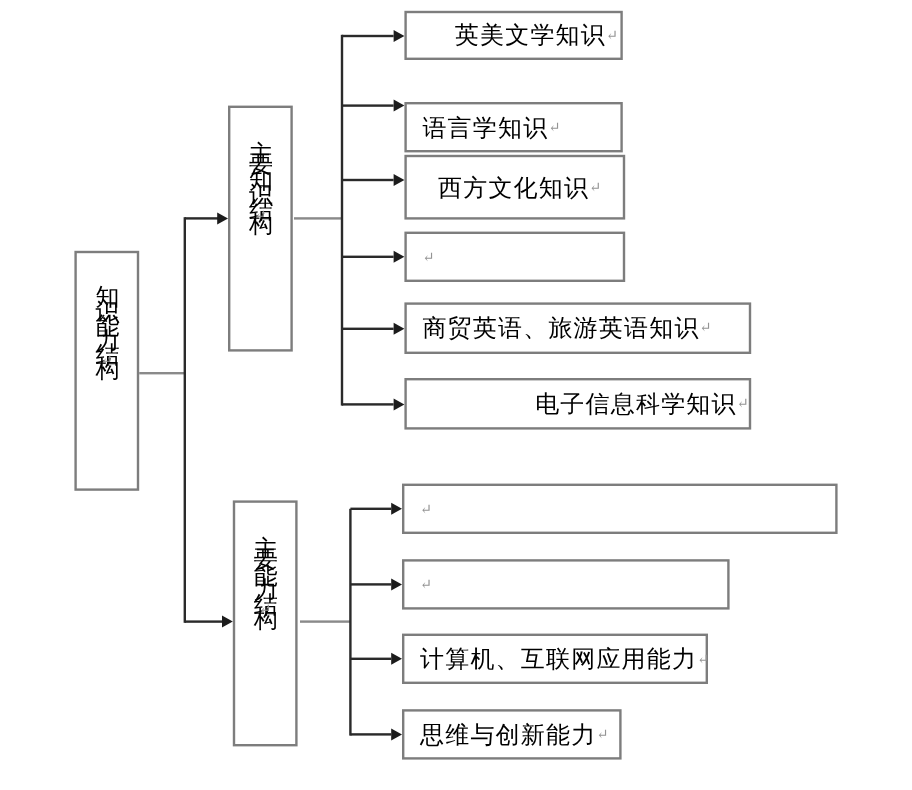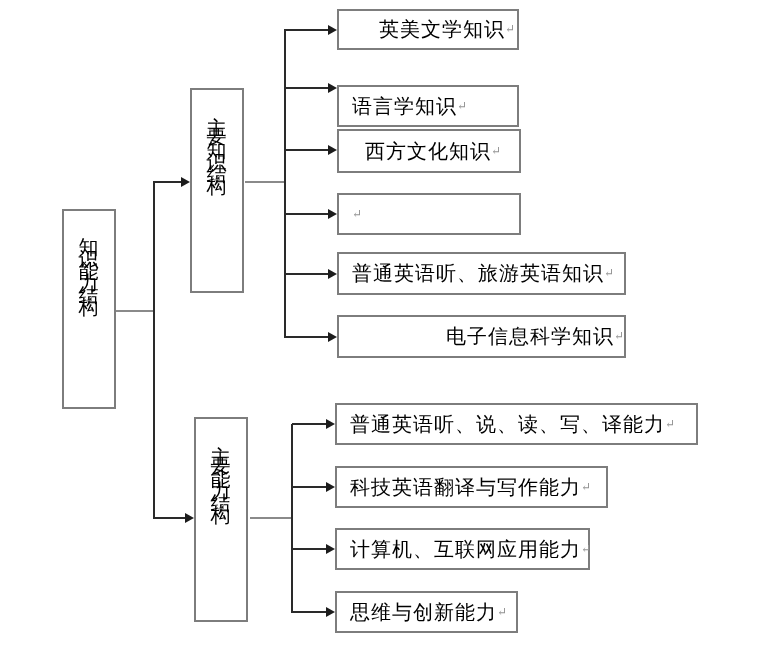--- a/index.html
+++ b/index.html
@@ -76,38 +76,38 @@
       <span>主要能力结构</span><span class="crlf">↵</span>
     </div>
   </div>
 
   <div class="box hbox" style="left:337px; top:9px;  width:182px; height:41px;padding-left:19px;">
     <span>　英美文学知识</span><span class="crlf">↵</span>
   </div>
   <div class="box hbox" style="left:337px; top:85px; width:182px; height:42px;">
     <span>语言学知识</span><span class="crlf">↵</span>
   </div>
-  <div class="box hbox" style="left:337px; top:129px; width:184px; height:44px;padding-left:26px;">
+  <div class="box hbox" style="left:337px; top:129px; width:184px; height:54px;padding-left:26px;">
     <span>西方文化知识</span><span class="crlf">↵</span>
   </div>
   <div class="box hbox" style="left:337px; top:193px; width:184px; height:42px;">
     <span class="crlf">↵</span>
   </div>
   <div class="box hbox" style="left:337px; top:252px; width:289px; height:43px;">
-    <span>普通英语听、旅游英语知识</span><span class="crlf">↵</span>
+    <span>商贸英语、旅游英语知识</span><span class="crlf">↵</span>
   </div>
   <div class="box hbox" style="left:337px; top:315px; width:289px; height:43px;justify-content:flex-end;">
     <span>电子信息科学知识</span><span class="crlf">↵</span>
   </div>
 
   <div class="box hbox" style="left:335px; top:403px; width:363px; height:42px;">
-    <span>普通英语听、说、读、写、译能力</span><span class="crlf">↵</span>
+    <span class="crlf">↵</span>
   </div>
   <div class="box hbox" style="left:335px; top:466px; width:273px; height:42px;">
-    <span>科技英语翻译与写作能力</span><span class="crlf">↵</span>
+    <span class="crlf">↵</span>
   </div>
   <div class="box hbox" style="left:335px; top:528px; width:255px; height:42px;justify-content:space-between;">
     <span>计算机、互联网应用能力</span><span class="crlf">↵</span>
   </div>
   <div class="box hbox" style="left:335px; top:591px; width:183px; height:42px;text-align:right;">
     <span>思维与创新能力</span><span class="crlf">↵</span>
   </div>
 
   <div class="hline feeder" style="left:116px; top:310px; width:38px;"></div>
   <div class="vline" style="left:153px; top:181px; height:338px;"></div>

